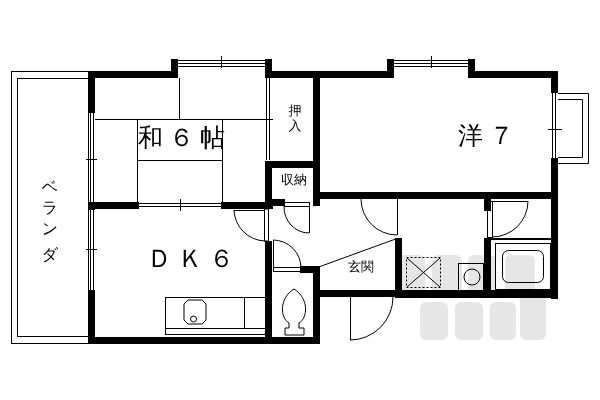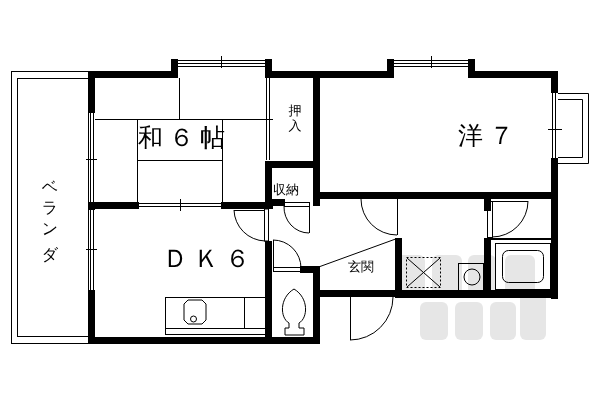--- a/index.html
+++ b/index.html
@@ -180,20 +180,20 @@
   </g>
   <rect class="wall" x="491" y="238" width="67" height="2"></rect>
   <g>
     <rect class="thin" x="495.5" y="243.5" width="55" height="46"></rect>
     <rect class="thin" x="502.5" y="250.5" width="41" height="32" rx="6"></rect>
   </g>
 </svg>
 
 <div class="lbl lbl-big" style="left:138px;top:125px;text-align:center;">和６帖</div>
 <div class="lbl lbl-big" style="left:418px;top:123px;margin-left:40px;">洋７</div>
-<div class="lbl lbl-big" style="left:163px;top:246px;">ＤＫ６</div>
+<div class="lbl lbl-big" style="left:147px;top:246px;">ＤＫ６</div>
 <div class="lbl stack" style="left:283px;top:103px;width:24px;">
   <div>押</div>
   <div>入</div>
 </div>
-<div class="lbl lbl-small" style="left:273px;top:173px;margin-top:10px;">収納</div>
+<div class="lbl lbl-small" style="left:281px;top:173px;">収納</div>
 <div class="lbl lbl-small" style="left:348px;top:260px;font-family:Liberation Serif, serif;">玄関</div>
 <div class="lbl vertical" style="left:42px;top:168px;">ベランダ</div>
 
 </body></html>

